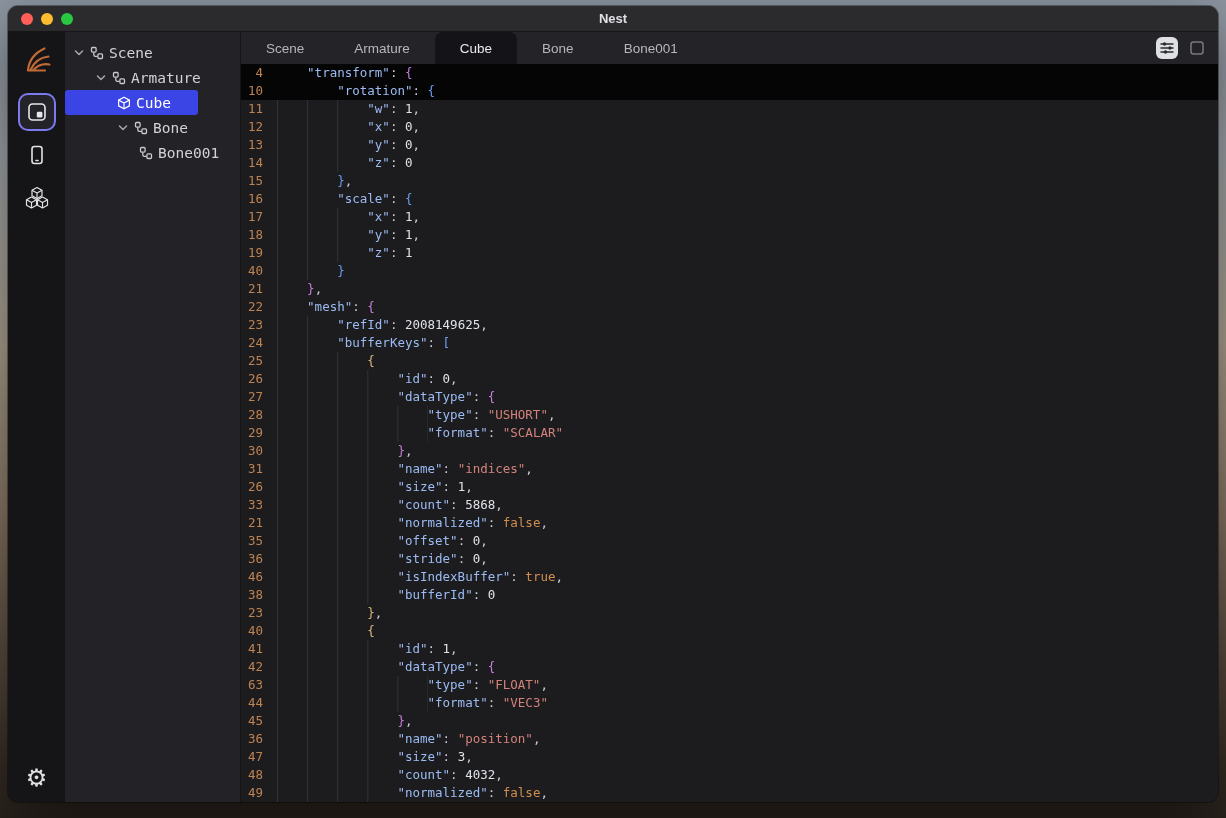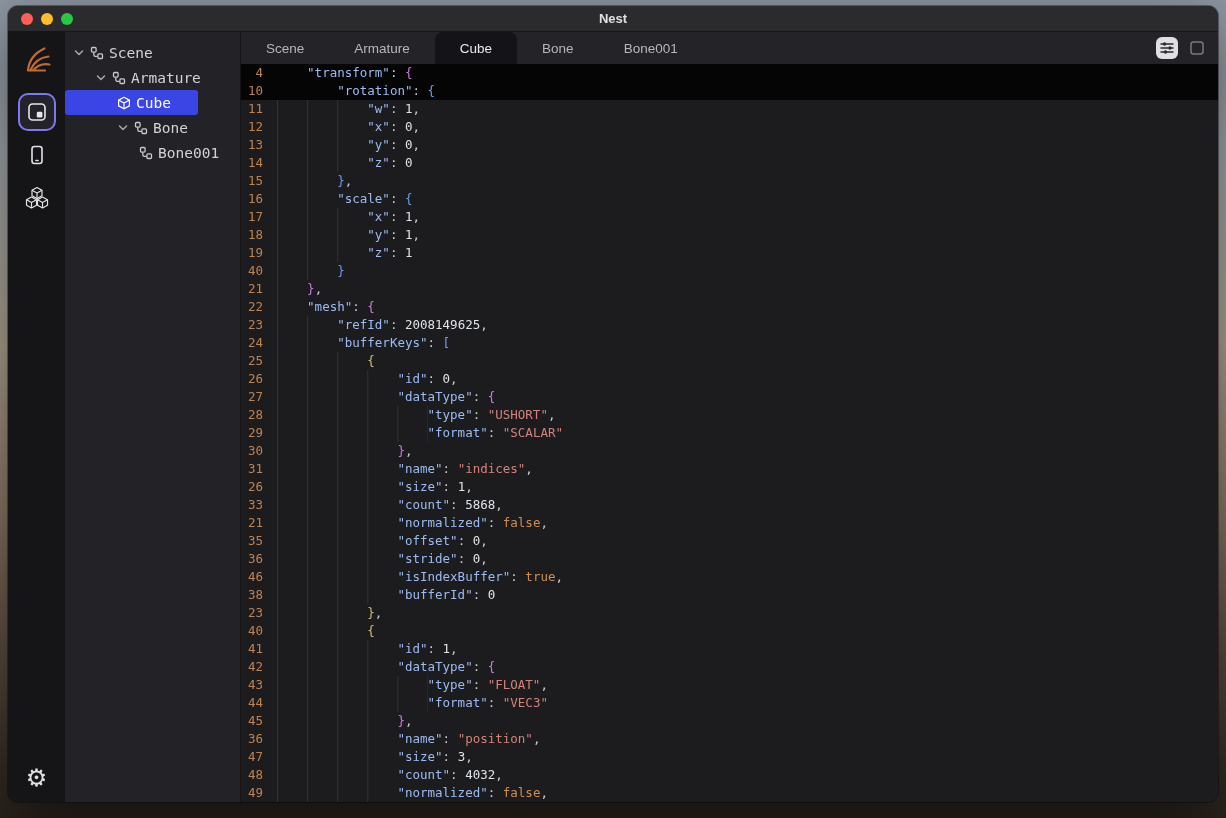--- a/index.html
+++ b/index.html
@@ -271,21 +271,21 @@
               <div class="cl"><span class="ln">33</span><span class="ind" style="width:16ch"></span><span class="tk k">"count"</span><span class="tk p">: </span><span class="tk n">5868</span><span class="tk p">,</span></div>
               <div class="cl"><span class="ln">21</span><span class="ind" style="width:16ch"></span><span class="tk k">"normalized"</span><span class="tk p">: </span><span class="tk t">false</span><span class="tk p">,</span></div>
               <div class="cl"><span class="ln">35</span><span class="ind" style="width:16ch"></span><span class="tk k">"offset"</span><span class="tk p">: </span><span class="tk n">0</span><span class="tk p">,</span></div>
               <div class="cl"><span class="ln">36</span><span class="ind" style="width:16ch"></span><span class="tk k">"stride"</span><span class="tk p">: </span><span class="tk n">0</span><span class="tk p">,</span></div>
               <div class="cl"><span class="ln">46</span><span class="ind" style="width:16ch"></span><span class="tk k">"isIndexBuffer"</span><span class="tk p">: </span><span class="tk t">true</span><span class="tk p">,</span></div>
               <div class="cl"><span class="ln">38</span><span class="ind" style="width:16ch"></span><span class="tk k">"bufferId"</span><span class="tk p">: </span><span class="tk n">0</span></div>
               <div class="cl"><span class="ln">23</span><span class="ind" style="width:12ch"></span><span class="tk b3">}</span><span class="tk p">,</span></div>
               <div class="cl"><span class="ln">40</span><span class="ind" style="width:12ch"></span><span class="tk b3">{</span></div>
               <div class="cl"><span class="ln">41</span><span class="ind" style="width:16ch"></span><span class="tk k">"id"</span><span class="tk p">: </span><span class="tk n">1</span><span class="tk p">,</span></div>
               <div class="cl"><span class="ln">42</span><span class="ind" style="width:16ch"></span><span class="tk k">"dataType"</span><span class="tk p">: </span><span class="tk b1">{</span></div>
-              <div class="cl"><span class="ln">43</span><span class="ind" style="width:20ch"></span><span class="tk k">"type"</span><span class="tk p">: </span><span class="tk s">"FLOAT"</span><span class="tk p">,</span></div>
+              <div class="cl"><span class="ln">63</span><span class="ind" style="width:20ch"></span><span class="tk k">"type"</span><span class="tk p">: </span><span class="tk s">"FLOAT"</span><span class="tk p">,</span></div>
               <div class="cl"><span class="ln">44</span><span class="ind" style="width:20ch"></span><span class="tk k">"format"</span><span class="tk p">: </span><span class="tk s">"VEC3"</span></div>
               <div class="cl"><span class="ln">45</span><span class="ind" style="width:16ch"></span><span class="tk b1">}</span><span class="tk p">,</span></div>
               <div class="cl"><span class="ln">36</span><span class="ind" style="width:16ch"></span><span class="tk k">"name"</span><span class="tk p">: </span><span class="tk s">"position"</span><span class="tk p">,</span></div>
               <div class="cl"><span class="ln">47</span><span class="ind" style="width:16ch"></span><span class="tk k">"size"</span><span class="tk p">: </span><span class="tk n">3</span><span class="tk p">,</span></div>
               <div class="cl"><span class="ln">48</span><span class="ind" style="width:16ch"></span><span class="tk k">"count"</span><span class="tk p">: </span><span class="tk n">4032</span><span class="tk p">,</span></div>
               <div class="cl"><span class="ln">49</span><span class="ind" style="width:16ch"></span><span class="tk k">"normalized"</span><span class="tk p">: </span><span class="tk t">false</span><span class="tk p">,</span></div>
             </div>
         </div>
       </div>
 

